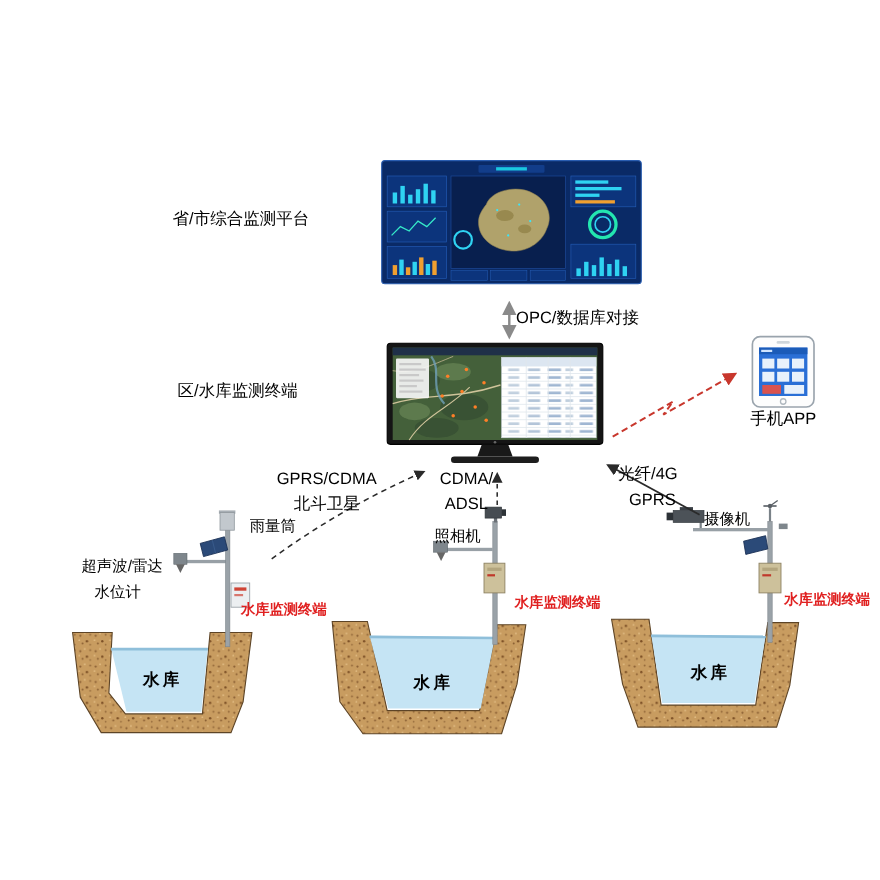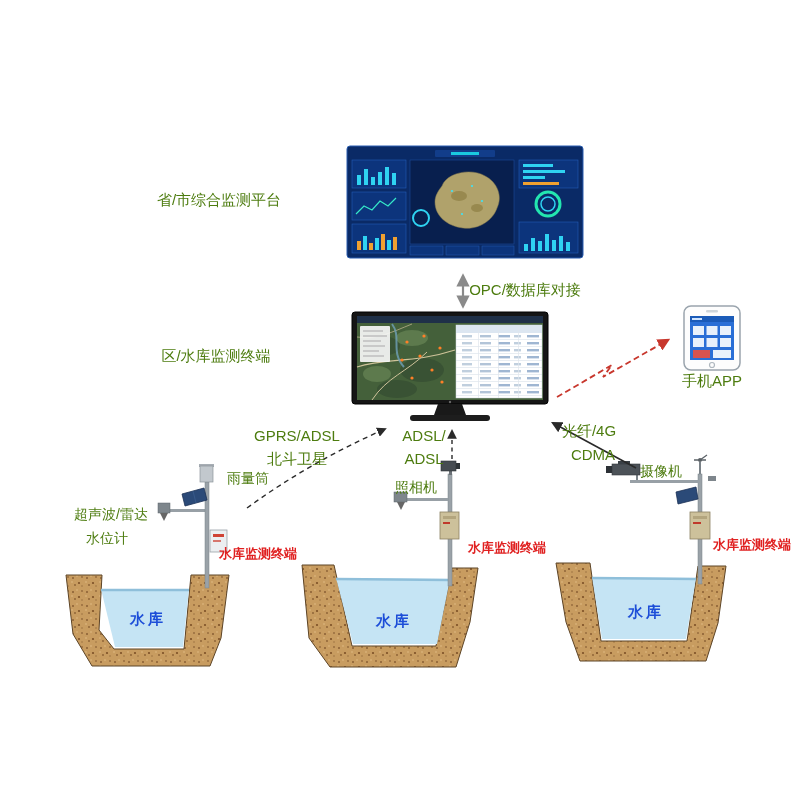--- a/index.html
+++ b/index.html
@@ -1,23 +1,23 @@
 <!DOCTYPE html>
 <html><head>
 <meta charset="utf-8">
 <style>
   html,body{margin:0;padding:0;background:#fff;}
   #canvas{position:relative;width:800px;height:800px;background:#ffffff;overflow:hidden;
           font-family:"Liberation Sans","DejaVu Sans",sans-serif;}
   svg{position:absolute;left:0;top:0;}
-  .lbl{position:absolute;font-size:15px;color:#4d7c0f;white-space:nowrap;
+  .lbl{position:absolute;font-size:15px;color:#000000;white-space:nowrap;
        transform:translateX(-50%);line-height:1.2;}
   .sm{font-size:14px;}
   .red{color:#e02020;font-weight:600;font-size:13px;}
-  .res{font-size:15px;font-weight:600;color:#1d4ed8;letter-spacing:3px;}
+  .res{font-size:15px;font-weight:600;color:#000000;letter-spacing:3px;}
 </style>
 </head>
 <body>
 
 <div id="canvas">
 
 <svg width="800" height="800" viewBox="0 0 800 800">
   <defs>
     <marker id="ab" viewBox="0 0 10 10" refX="8" refY="5" markerWidth="7" markerHeight="7" orient="auto-start-reverse">
       <path d="M0,0 L10,5 L0,10 Z" fill="#2a2a2a"></path>
@@ -261,26 +261,26 @@
   <path d="M247,508 Q310,462 385,429" stroke="#2a2a2a" stroke-width="1.4" fill="none" stroke-dasharray="5,4" marker-end="url(#ab)"></path>
   <path d="M452,459 L452,431" stroke="#2a2a2a" stroke-width="1.4" fill="none" stroke-dasharray="4,3.5" marker-end="url(#ab)"></path>
   <path d="M636,468 L553,423" stroke="#2a2a2a" stroke-width="1.6" fill="none" marker-end="url(#ab)"></path>
 </svg>
 
 <div class="lbl" style="left:219px;top:191px">省/市综合监测平台</div>
 <div class="lbl" style="left:525px;top:281px">OPC/数据库对接</div>
 <div class="lbl" style="left:216px;top:347px">区/水库监测终端</div>
 <div class="lbl" style="left:712px;top:372px">手机APP</div>
 
-<div class="lbl" style="left:297px;top:427px">GPRS/ADSL</div>
+<div class="lbl" style="left:297px;top:427px">GPRS/CDMA</div>
 <div class="lbl" style="left:297px;top:450px">北斗卫星</div>
-<div class="lbl" style="left:424px;top:427px">ADSL/</div>
+<div class="lbl" style="left:424px;top:427px">CDMA/</div>
 <div class="lbl" style="left:424px;top:450px">ADSL</div>
 <div class="lbl" style="left:589px;top:422px">光纤/4G</div>
-<div class="lbl" style="left:593px;top:446px">CDMA</div>
+<div class="lbl" style="left:593px;top:446px">GPRS</div>
 
 <div class="lbl sm" style="left:248px;top:470px">雨量筒</div>
 <div class="lbl sm" style="left:416px;top:479px">照相机</div>
 <div class="lbl sm" style="left:661px;top:463px">摄像机</div>
 <div class="lbl sm" style="left:111px;top:506px">超声波/雷达</div>
 <div class="lbl sm" style="left:107px;top:530px">水位计</div>
 
 <div class="lbl red" style="left:258px;top:546px">水库监测终端</div>
 <div class="lbl red" style="left:507px;top:540px">水库监测终端</div>
 <div class="lbl red" style="left:752px;top:537px">水库监测终端</div>

